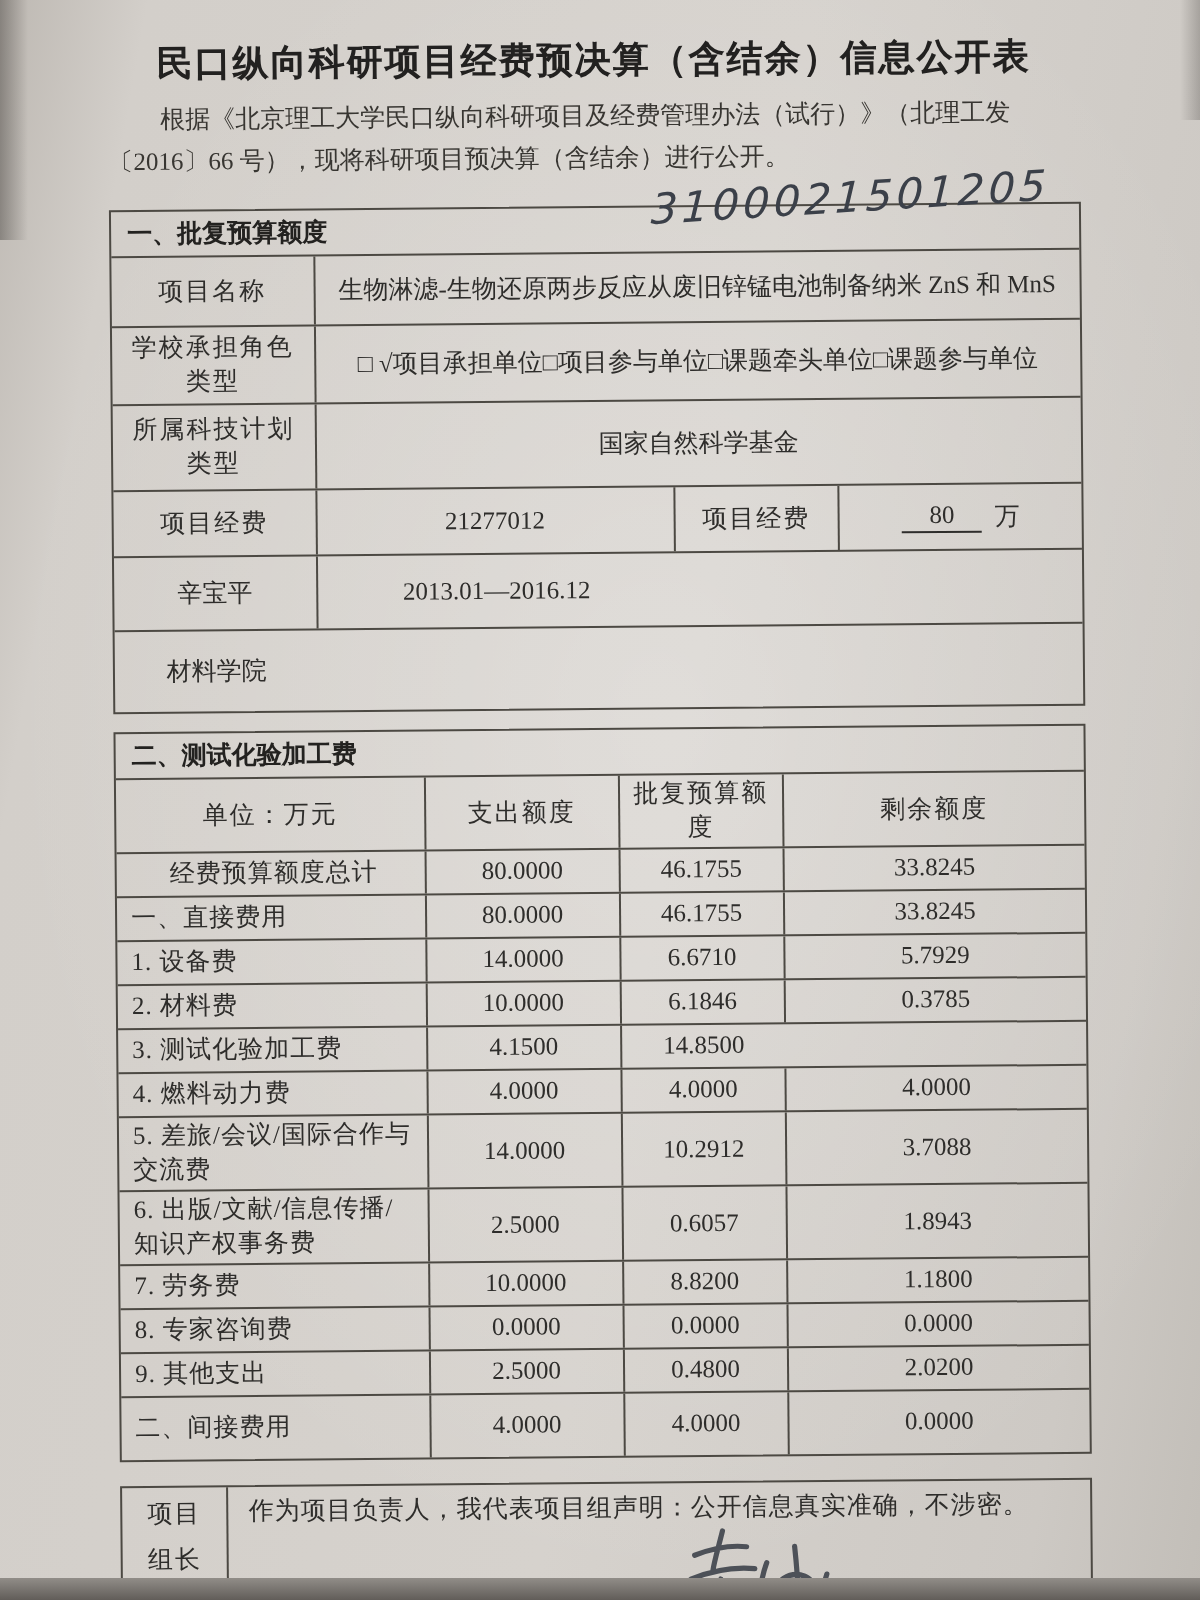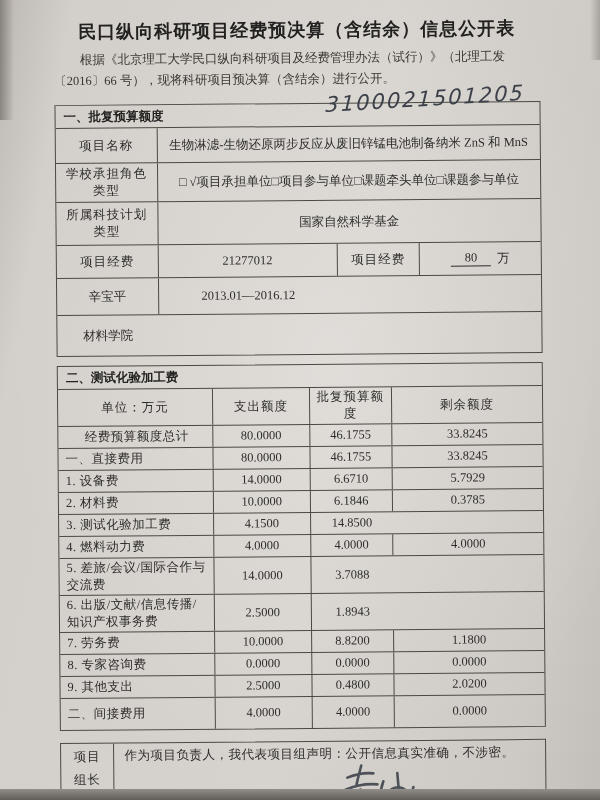--- a/index.html
+++ b/index.html
@@ -198,25 +198,27 @@
       </div>
           <div class="bt-row">
         <div class="c cell-label">4. 燃料动力费</div>
         <div class="c num">4.0000</div>
         <div class="c num">4.0000</div>
         <div class="c num">4.0000</div>
       </div>
           <div class="bt-row">
         <div class="c cell-label">5. 差旅/会议/国际合作与交流费</div>
         <div class="c num">14.0000</div>
+        <div class="c num">10.2912</div>
         <div class="c num">3.7088</div>
       </div>
           <div class="bt-row">
         <div class="c cell-label">6. 出版/文献/信息传播/知识产权事务费</div>
         <div class="c num">2.5000</div>
+        <div class="c num">0.6057</div>
         <div class="c num">1.8943</div>
       </div>
           <div class="bt-row">
         <div class="c cell-label">7. 劳务费</div>
         <div class="c num">10.0000</div>
         <div class="c num">8.8200</div>
         <div class="c num">1.1800</div>
       </div>
           <div class="bt-row">
         <div class="c cell-label">8. 专家咨询费</div>

